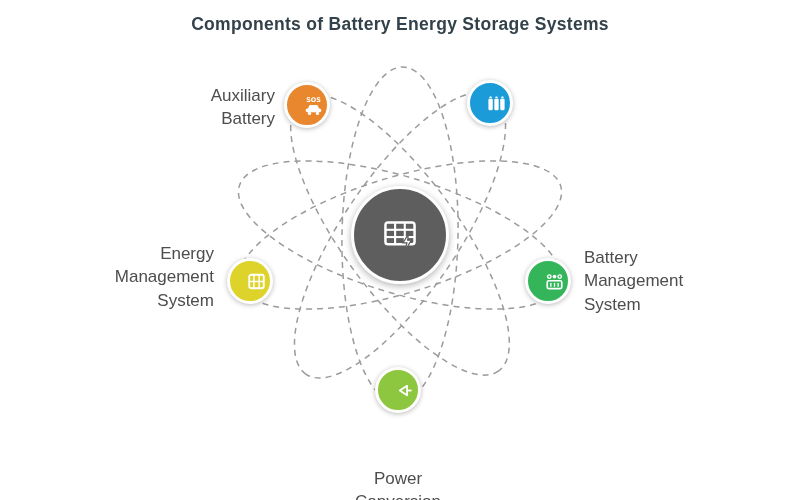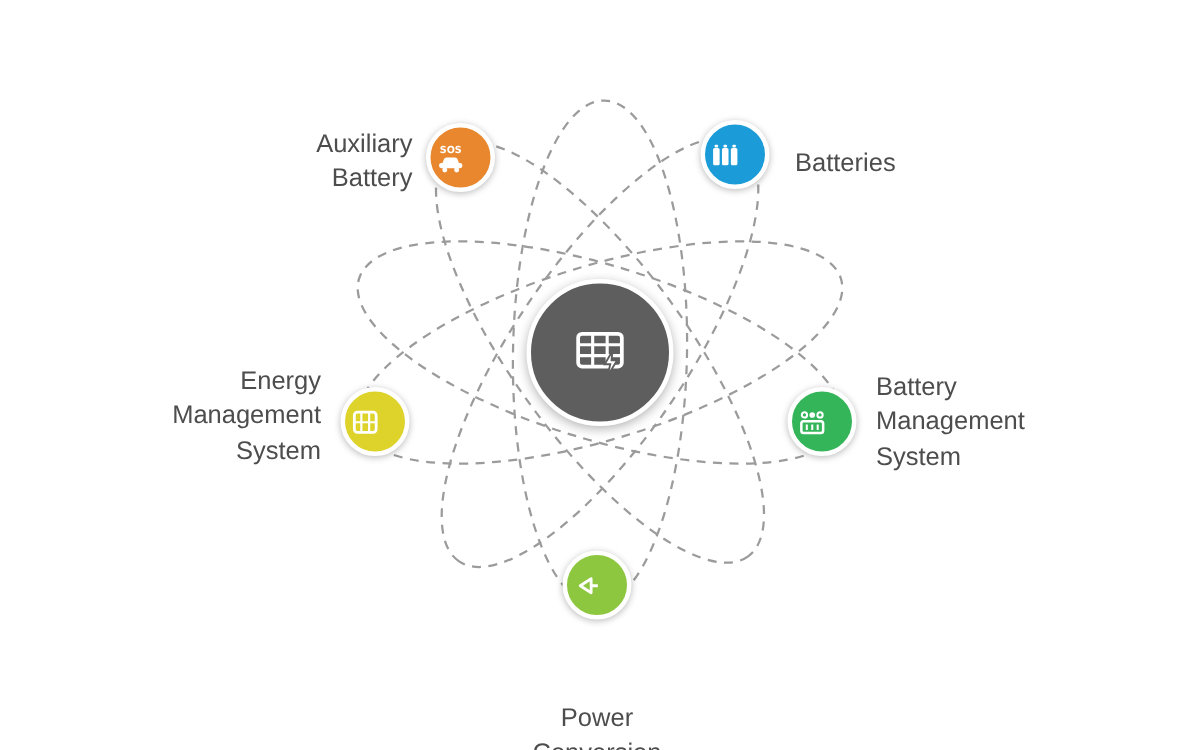--- a/index.html
+++ b/index.html
@@ -35,21 +35,21 @@
     display: flex; align-items: center; justify-content: center;
     z-index: 3;
   }
 
   .node { position: absolute; z-index: 3; }
   .node-circle {
     width: 46px; height: 46px;
     border-radius: 50%;
     border: 3px solid #ffffff;
     box-shadow: 0 1px 5px rgba(0,0,0,.28);
-    display: flex; align-items: center; justify-content: flex-start;
+    display: flex; align-items: center; justify-content: flex-end;
   }
 
   .node-label {
     position: absolute;
     font-size: 17px;
     line-height: 1.38;
     font-weight: 500;
     color: #4d4d4d;
     white-space: pre-line;
     z-index: 2;
@@ -68,20 +68,21 @@
   .pos-bat { left: 467px; top: 80px;  }
   .pos-ems { left: 227px; top: 258px; }
   .pos-bms { left: 525px; top: 258px; }
   .pos-pcs { left: 375px; top: 367px; }
 </style>
 </head>
 <body>
 
 <div class="stage">
 
+  <div class="title">Components of Battery Energy Storage Systems</div>
 
   <svg class="orbits" width="800" height="500" viewBox="0 0 800 500">
     <g fill="none" stroke="#9b9b9b" stroke-width="1.5" stroke-dasharray="6 5">
       <ellipse cx="400" cy="235" rx="168" ry="58" transform="rotate(17 400 235)"></ellipse>
       <ellipse cx="400" cy="235" rx="168" ry="58" transform="rotate(54 400 235)"></ellipse>
       <ellipse cx="400" cy="235" rx="168" ry="58" transform="rotate(91 400 235)"></ellipse>
       <ellipse cx="400" cy="235" rx="168" ry="58" transform="rotate(124 400 235)"></ellipse>
       <ellipse cx="400" cy="235" rx="168" ry="58" transform="rotate(163 400 235)"></ellipse>
     </g>
   </svg>
@@ -120,21 +121,20 @@
           <rect x="6.2" y="6.2" width="2.2" height="1.8" rx=".5"></rect>
           <rect x="11.9" y="6.2" width="2.2" height="1.8" rx=".5"></rect>
           <rect x="17.6" y="6.2" width="2.2" height="1.8" rx=".5"></rect>
           <rect x="5.2" y="8.4" width="4.2" height="11" rx="1"></rect>
           <rect x="10.9" y="8.4" width="4.2" height="11" rx="1"></rect>
           <rect x="16.6" y="8.4" width="4.2" height="11" rx="1"></rect>
         </g>
       </svg>
     </div>
   </div>
-  <div class="node-label align-left lbl-bat">Batteries</div>
 
   <div class="node pos-ems">
     <div class="node-circle" style="background: rgb(221, 211, 43);">
       <svg width="27" height="27" viewBox="0 0 26 26">
         <g stroke="#ffffff" fill="none">
           <rect x="6" y="6.5" width="14" height="13" rx="2" stroke-width="1.8"></rect>
           <line x1="10.5" y1="6.5" x2="10.5" y2="19.5" stroke-width="1.4"></line>
           <line x1="15.5" y1="6.5" x2="15.5" y2="19.5" stroke-width="1.4"></line>
           <line x1="6" y1="13" x2="20" y2="13" stroke-width="1.4"></line>
         </g>

